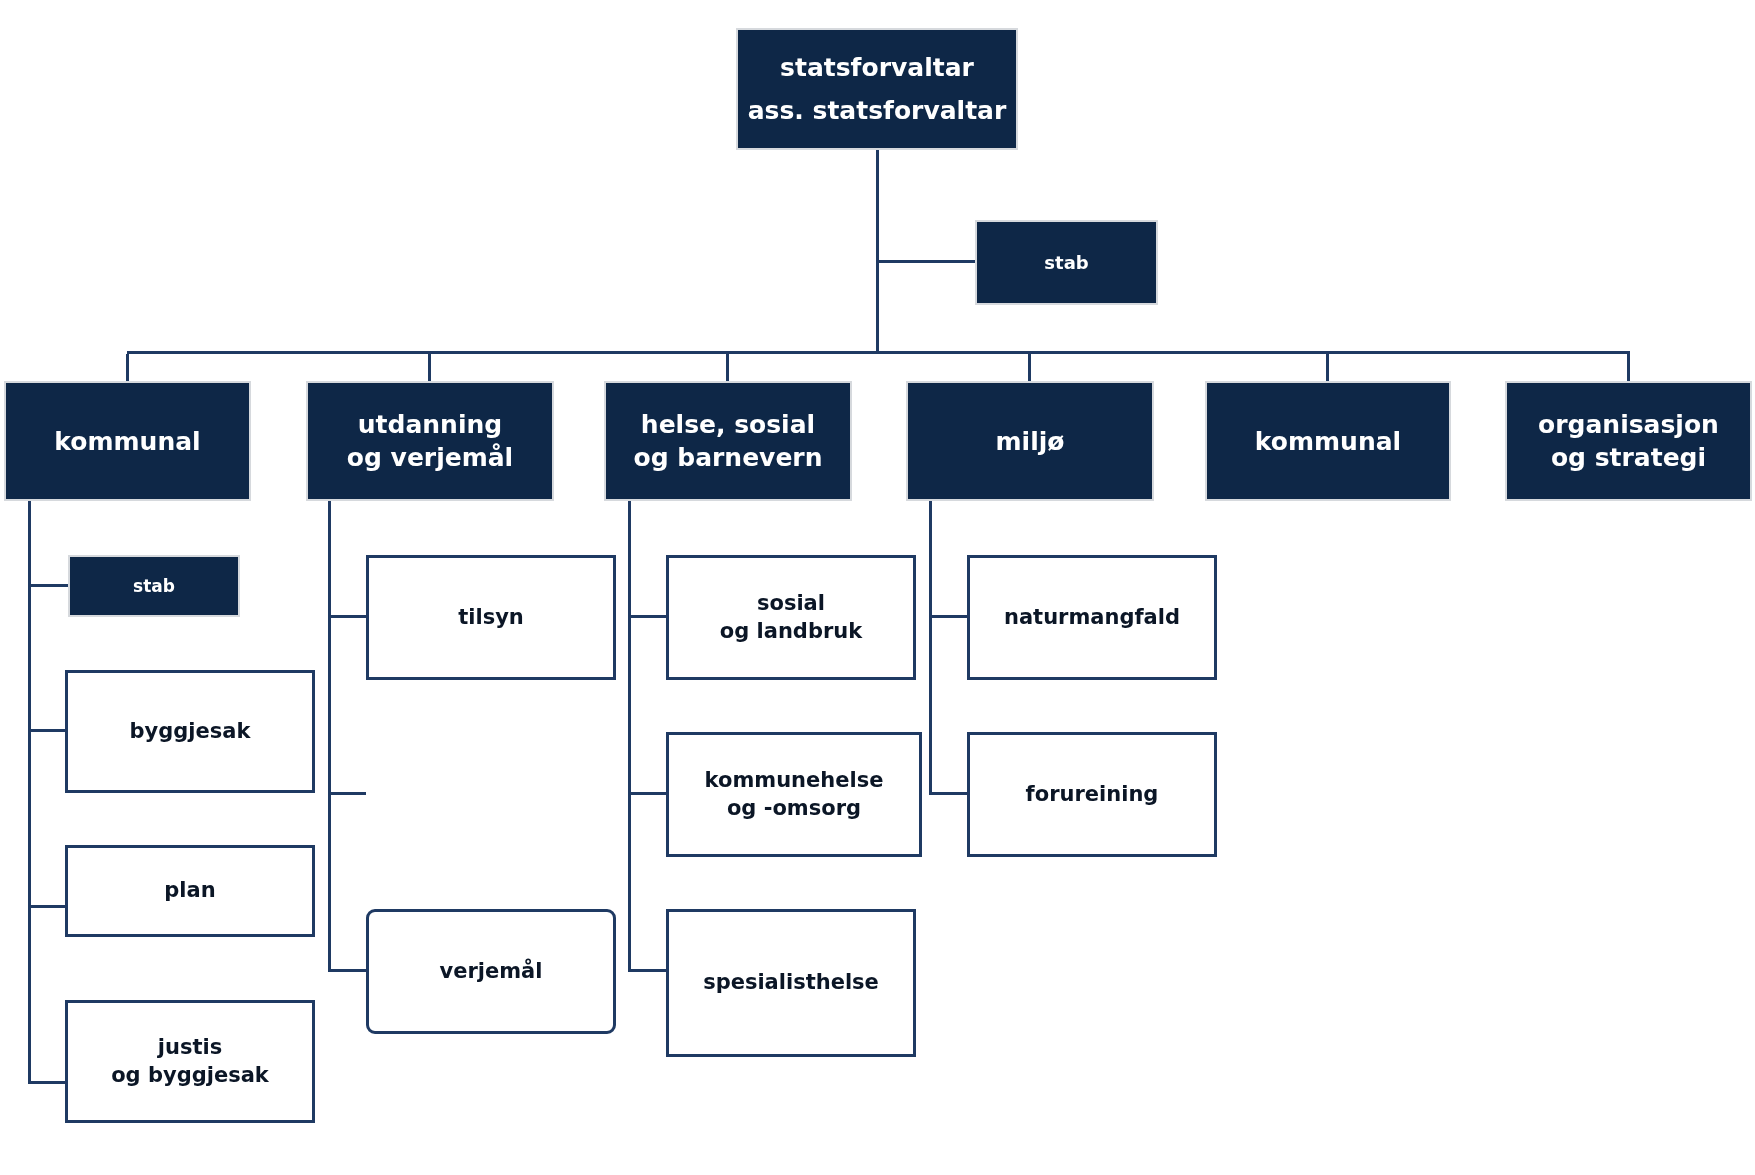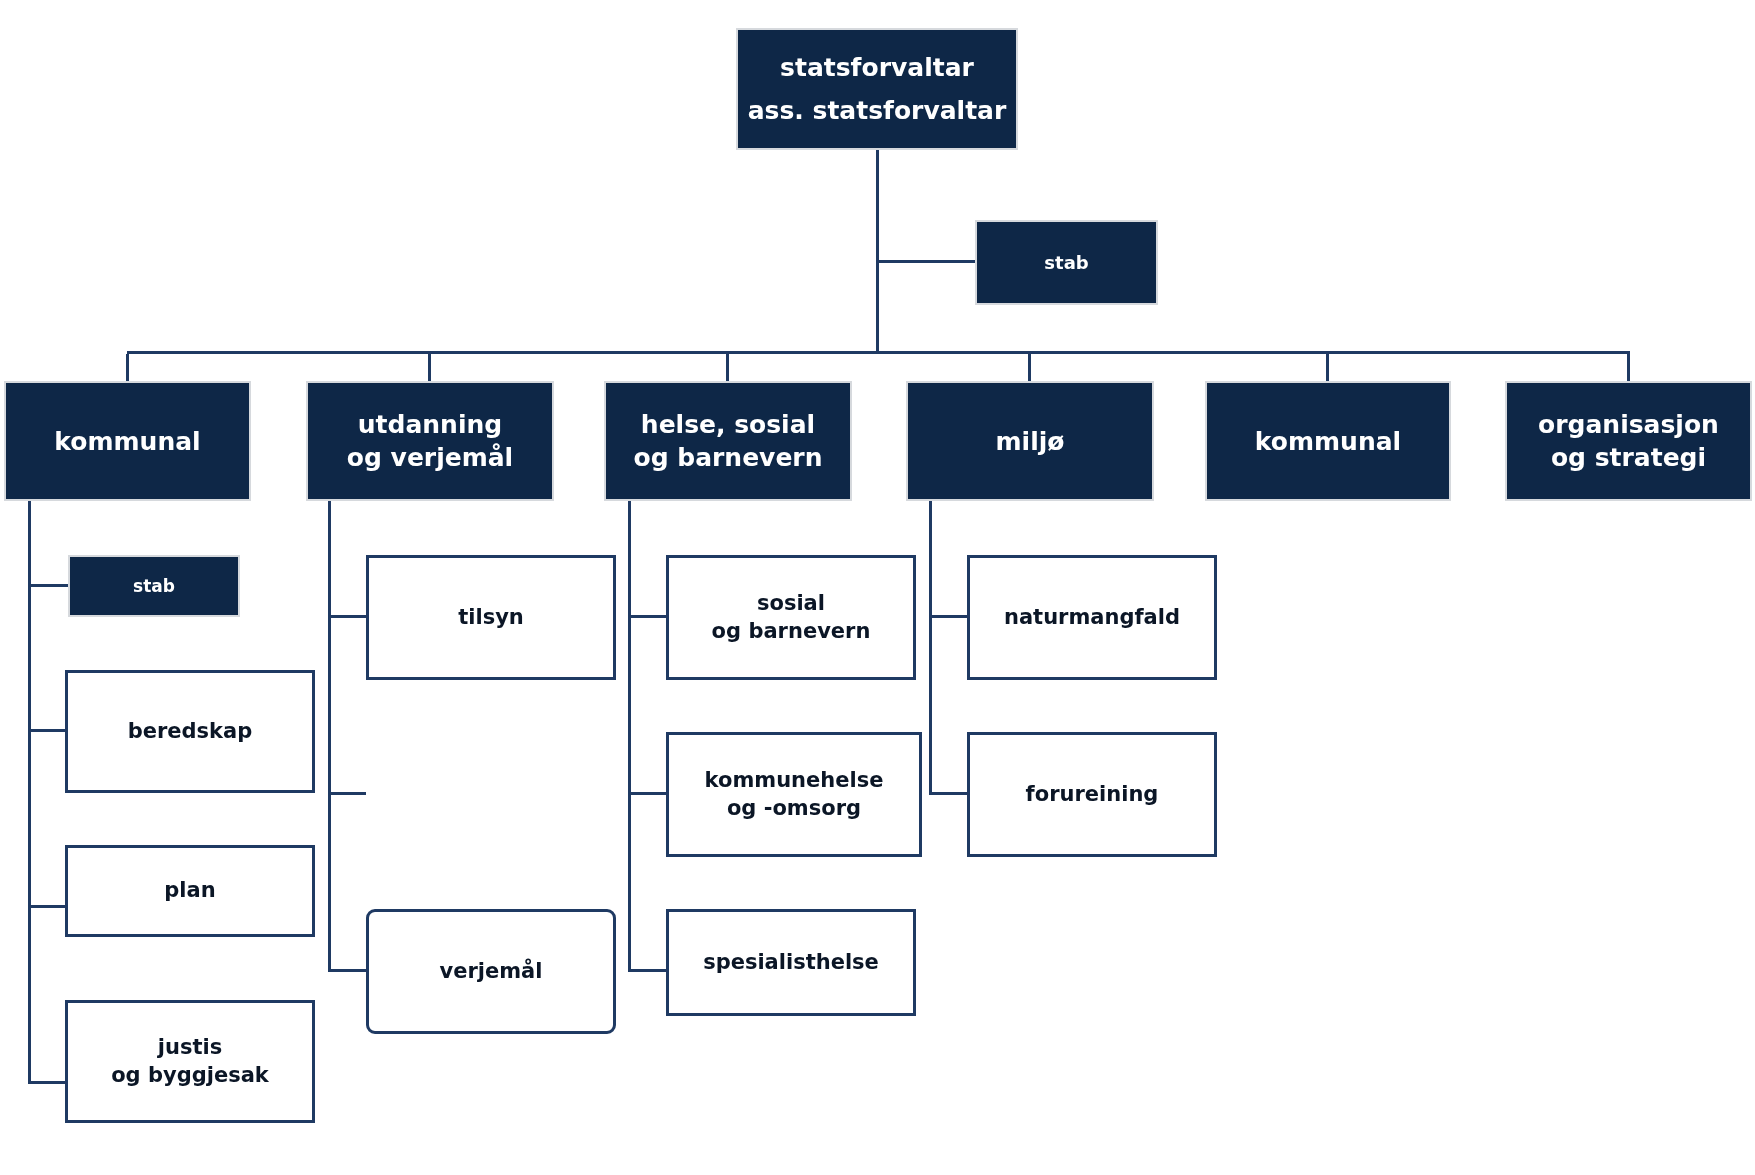--- a/index.html
+++ b/index.html
@@ -89,21 +89,21 @@
   <div class="line-v" style="left:28px; top:501px; width:3px; height:583px;"></div>
   <div class="line-h" style="left:31px; top:584px;  width:37px; height:3px;"></div>
   <div class="line-h" style="left:31px; top:729px;  width:34px; height:3px;"></div>
   <div class="line-h" style="left:31px; top:905px;  width:34px; height:3px;"></div>
   <div class="line-h" style="left:31px; top:1081px; width:34px; height:3px;"></div>
 
   <div class="box dark stab-small" style="left:68px; top:555px; width:172px; height:62px;">
     <span>stab</span>
   </div>
   <div class="box light child-box" style="left:65px; top:670px; width:250px; height:123px;">
-    <span>beredskap</span>
+    <span>byggjesak</span>
   </div>
   <div class="box light child-box" style="left:65px; top:845px; width:250px; height:92px;">
     <span>plan</span>
   </div>
   <div class="box light child-box" style="left:65px; top:1000px; width:250px; height:123px;">
     <span>justis
 og byggjesak</span>
   </div>
 
   <div class="line-v" style="left:328px; top:501px; width:3px; height:471px;"></div>
@@ -118,27 +118,27 @@
     <span>verjemål</span>
   </div>
 
   <div class="line-v" style="left:628px; top:501px; width:3px; height:471px;"></div>
   <div class="line-h" style="left:631px; top:615px; width:35px; height:3px;"></div>
   <div class="line-h" style="left:631px; top:792px; width:35px; height:3px;"></div>
   <div class="line-h" style="left:631px; top:969px; width:35px; height:3px;"></div>
 
   <div class="box light child-box" style="left:666px; top:555px; width:250px; height:125px;">
     <span>sosial
-og barnevern</span>
+og landbruk</span>
   </div>
   <div class="box light child-box" style="left:666px; top:732px; width:256px; height:125px;">
     <span>kommunehelse
 og -omsorg</span>
   </div>
-  <div class="box light child-box" style="left:666px; top:909px; width:250px; height:107px;align-items:center;">
+  <div class="box light child-box" style="left:666px; top:909px; width:250px; height:148px;align-items:center;">
     <span>spesialisthelse</span>
   </div>
 
   <div class="line-v" style="left:929px; top:501px; width:3px; height:294px;"></div>
   <div class="line-h" style="left:932px; top:615px; width:35px; height:3px;"></div>
   <div class="line-h" style="left:932px; top:792px; width:35px; height:3px;"></div>
 
   <div class="box light child-box" style="left:967px; top:555px; width:250px; height:125px;">
     <span>naturmangfald</span>
   </div>

